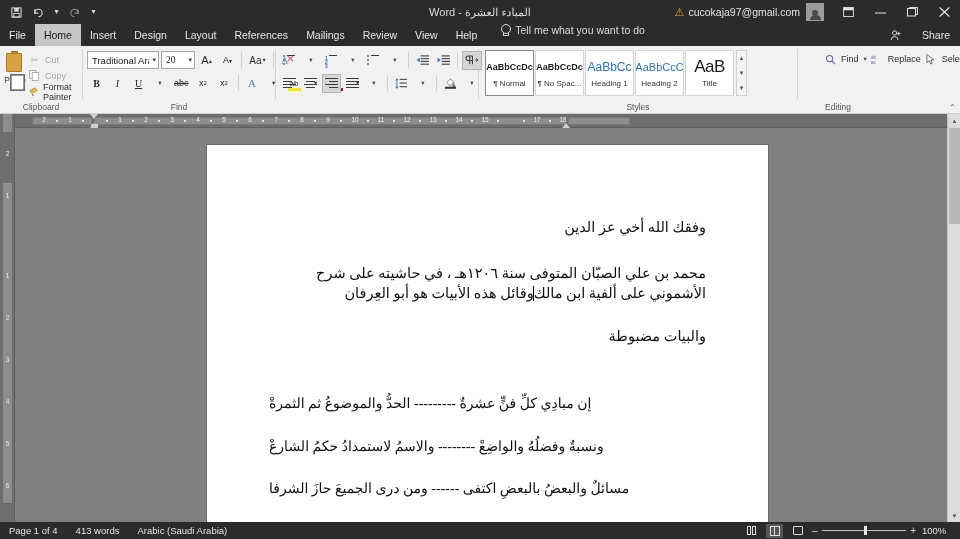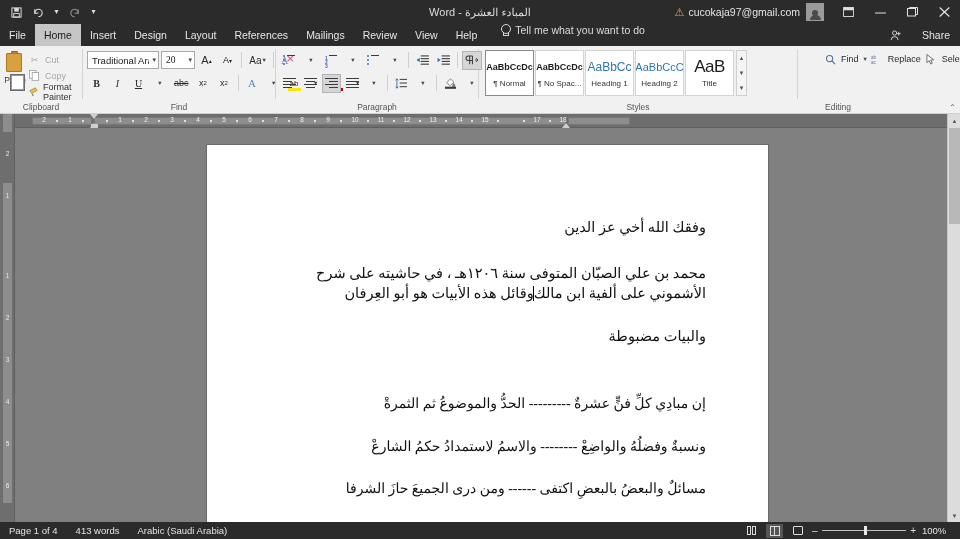--- a/index.html
+++ b/index.html
@@ -254,21 +254,21 @@
   .doctext {
     direction: rtl; text-align: right;
     font-family: "Liberation Serif", "DejaVu Serif", serif;
     color: #111; padding: 72px 62px 0 62px;
   }
   .p-line { font-size: 14.5px; line-height: 1.42; margin-bottom: 16px; }
   .p-line.lead { margin-bottom: 20px; }
   .p-line.indent2 { margin-bottom: 22px; margin-top: 25px; }
   .verse-block { margin-top: 48px; }
   .verse {
-    font-size: 14px; line-height: 1.45; margin-bottom: 22px; text-align: right;
+    font-size: 14px; line-height: 1.45; margin-bottom: 22px; text-align: left;
     white-space: nowrap;
   }
   .cursor {
     display: inline-block; width: 1px; height: 15px; background: #000;
     vertical-align: -3px; margin: 0 -0.5px;
   }
   .vscroll {
     position: absolute; right: 0; top: 0; bottom: 0; width: 13px; background: #dcdcdc;
     border-left: 1px solid #c4c4c4;
   }
@@ -671,21 +671,20 @@
                 <rect x="1" y="1" width="12" height="11" fill="#e8e8e8" stroke="#4a4a4a" stroke-width="1"></rect>
                 <line x1="7" y1="1" x2="7" y2="12" stroke="#4a4a4a" stroke-width="0.9"></line>
                 <line x1="1" y1="6.5" x2="13" y2="6.5" stroke="#4a4a4a" stroke-width="0.9"></line>
               </svg>
           </div>
           <div class="rbtn">
               <span class="caret">▾</span>
             </div>
         </div>
       </div>
-      <div class="group-label">Paragraph</div>
     </div>
     <div class="group-sep"></div>
 
     <div class="group grp-styles">
       <div class="group-body">
         <div class="style-gal">
           <div class="style-item sel">
             <span class="style-prev sp-normal">AaBbCcDc</span>
             <span class="style-name">¶ Normal</span>
           </div>

